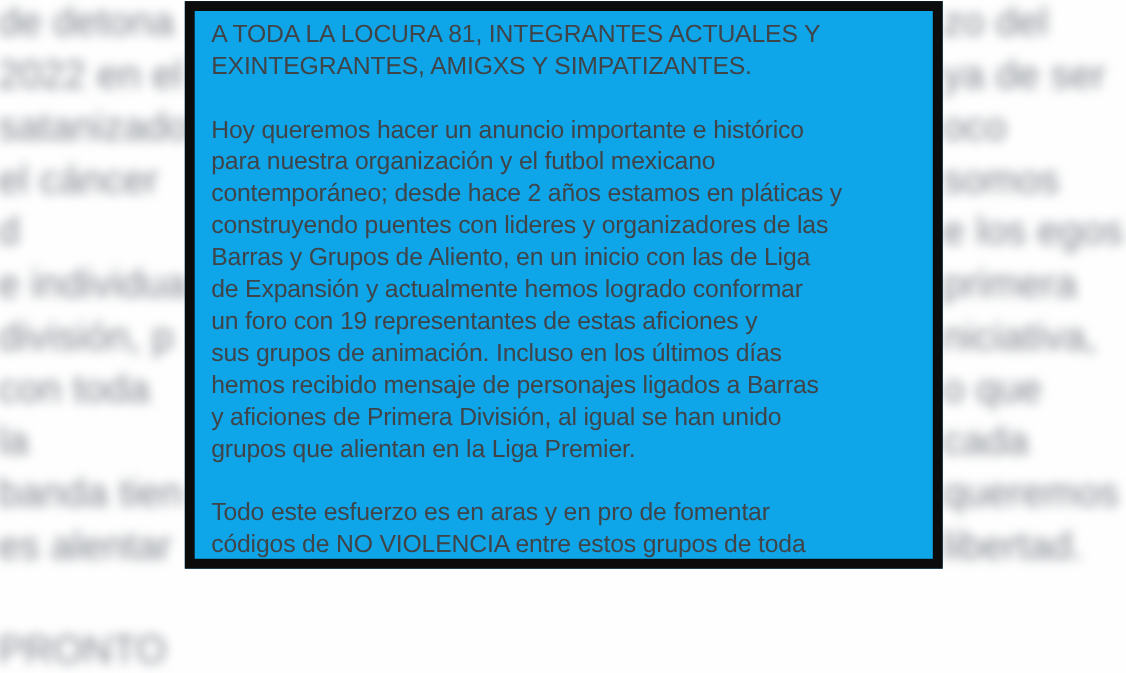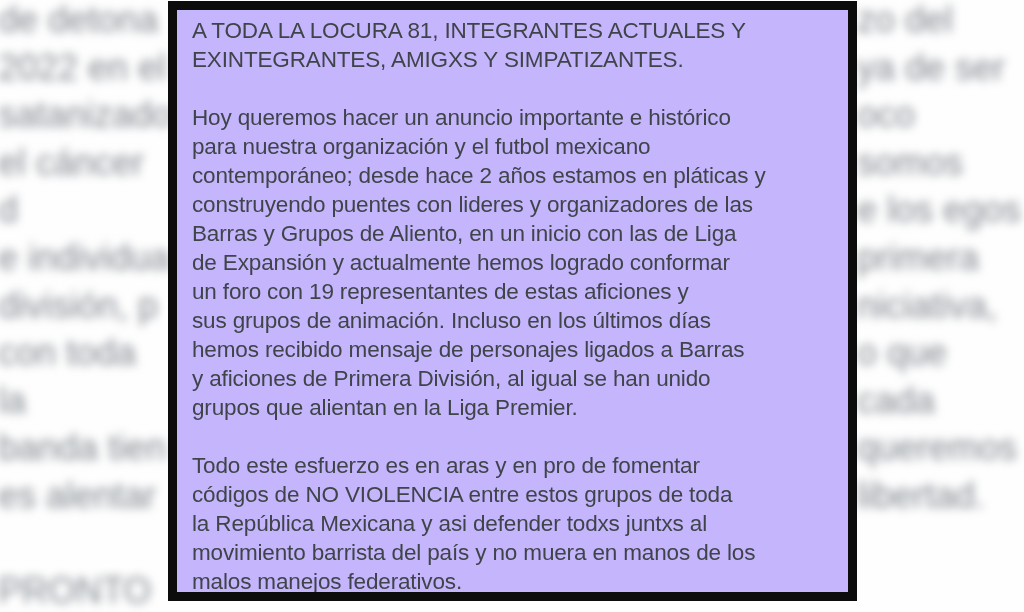--- a/index.html
+++ b/index.html
@@ -26,23 +26,23 @@
   }
   .bg-left  { left: -2px;  width: 174px; }
   .bg-right { left: 857px; width: 167px; }
 
   
   .notice-box {
     position: absolute;
     left: 168px;
     top: 1px;
     width: 689px;
-    height: 600px;
+    height: 516px;
     box-sizing: border-box;
-    background: #c4b5fd;
+    background: #0ea5e9;
     border: 9px solid #0c0c0c;
     z-index: 2;
     overflow: hidden;
   }
   .notice-inner {
     padding: 6px 6px 0 15px;
     color: #3f4449;
     font-size: 22.5px;
     line-height: 29px;
     letter-spacing: -0.15px;

